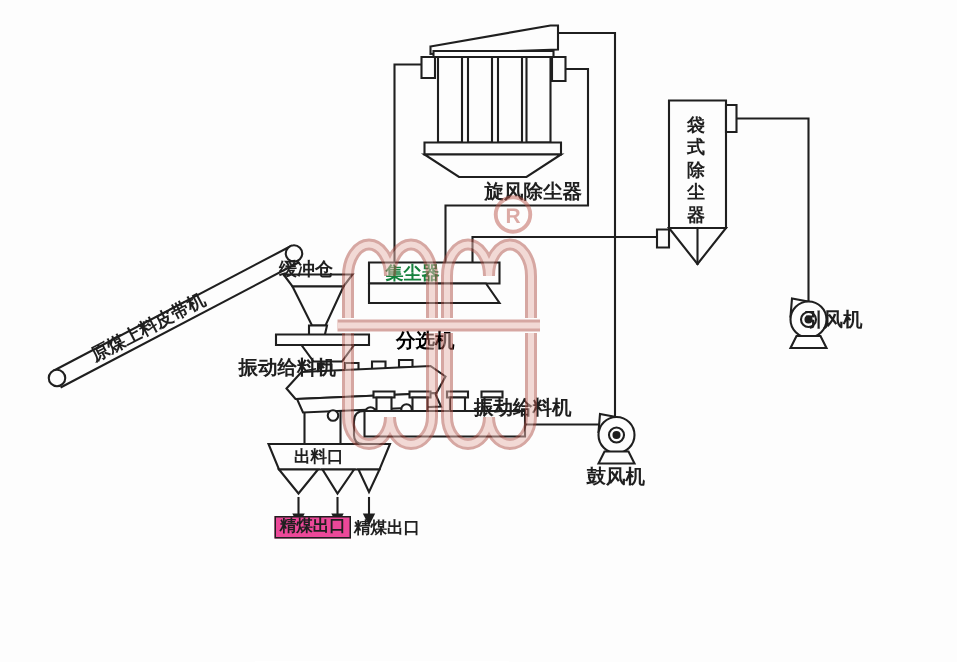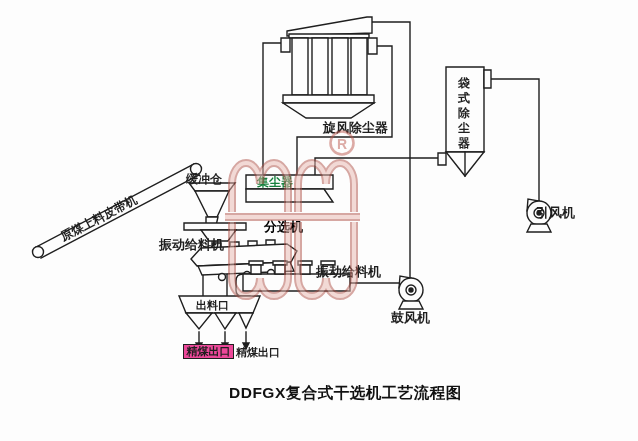--- a/index.html
+++ b/index.html
@@ -166,21 +166,20 @@
     <div class="lbl mid dim" style="left:257px;top:176px;">集尘器</div>
     <div class="lbl gray" style="left:264px;top:220px;">分选机</div>
     <div class="lbl" style="left:303px;top:121px;margin-left:20px;">旋风除尘器</div>
     <div class="lbl vertical" style="left:458px;top:76px;">袋式除尘器</div>
     <div class="lbl" style="left:536px;top:206px;">引风机</div>
     <div class="lbl" style="left:391px;top:311px;text-align:right;">鼓风机</div>
     <div class="lbl" style="left:316px;top:265px;">振动给料机</div>
     <div class="lbl small" style="left:196px;top:299px;">出料口</div>
     <div class="lbl small boxed" style="left:183px;top:344px;">精煤出口</div>
     <div class="lbl small" style="left:236px;top:346px;">精煤出口</div>
-    <div class="title">DDFGX复合式干选机工艺流程图</div>
   </div>
 
   <svg id="watermark" width="638" height="441" viewBox="0 0 638 441" opacity="0.5">
     <g fill="none" stroke-linecap="butt">
       <g stroke="#b0544a" stroke-width="8">
         <path d="M232,212 V184 A14,21 0 0 1 260,184 A14,21 0 0 1 288,184 V212"></path>
         <path d="M298,212 V184 A14,21 0 0 1 326,184 A14,21 0 0 1 354,184 V212"></path>
         <path d="M225,217 H360"></path>
         <path d="M232,222 V278 A14,18 0 0 0 260,278 A14,18 0 0 0 288,278 V222"></path>
         <path d="M298,222 V278 A14,18 0 0 0 326,278 A14,18 0 0 0 354,278 V222"></path>

